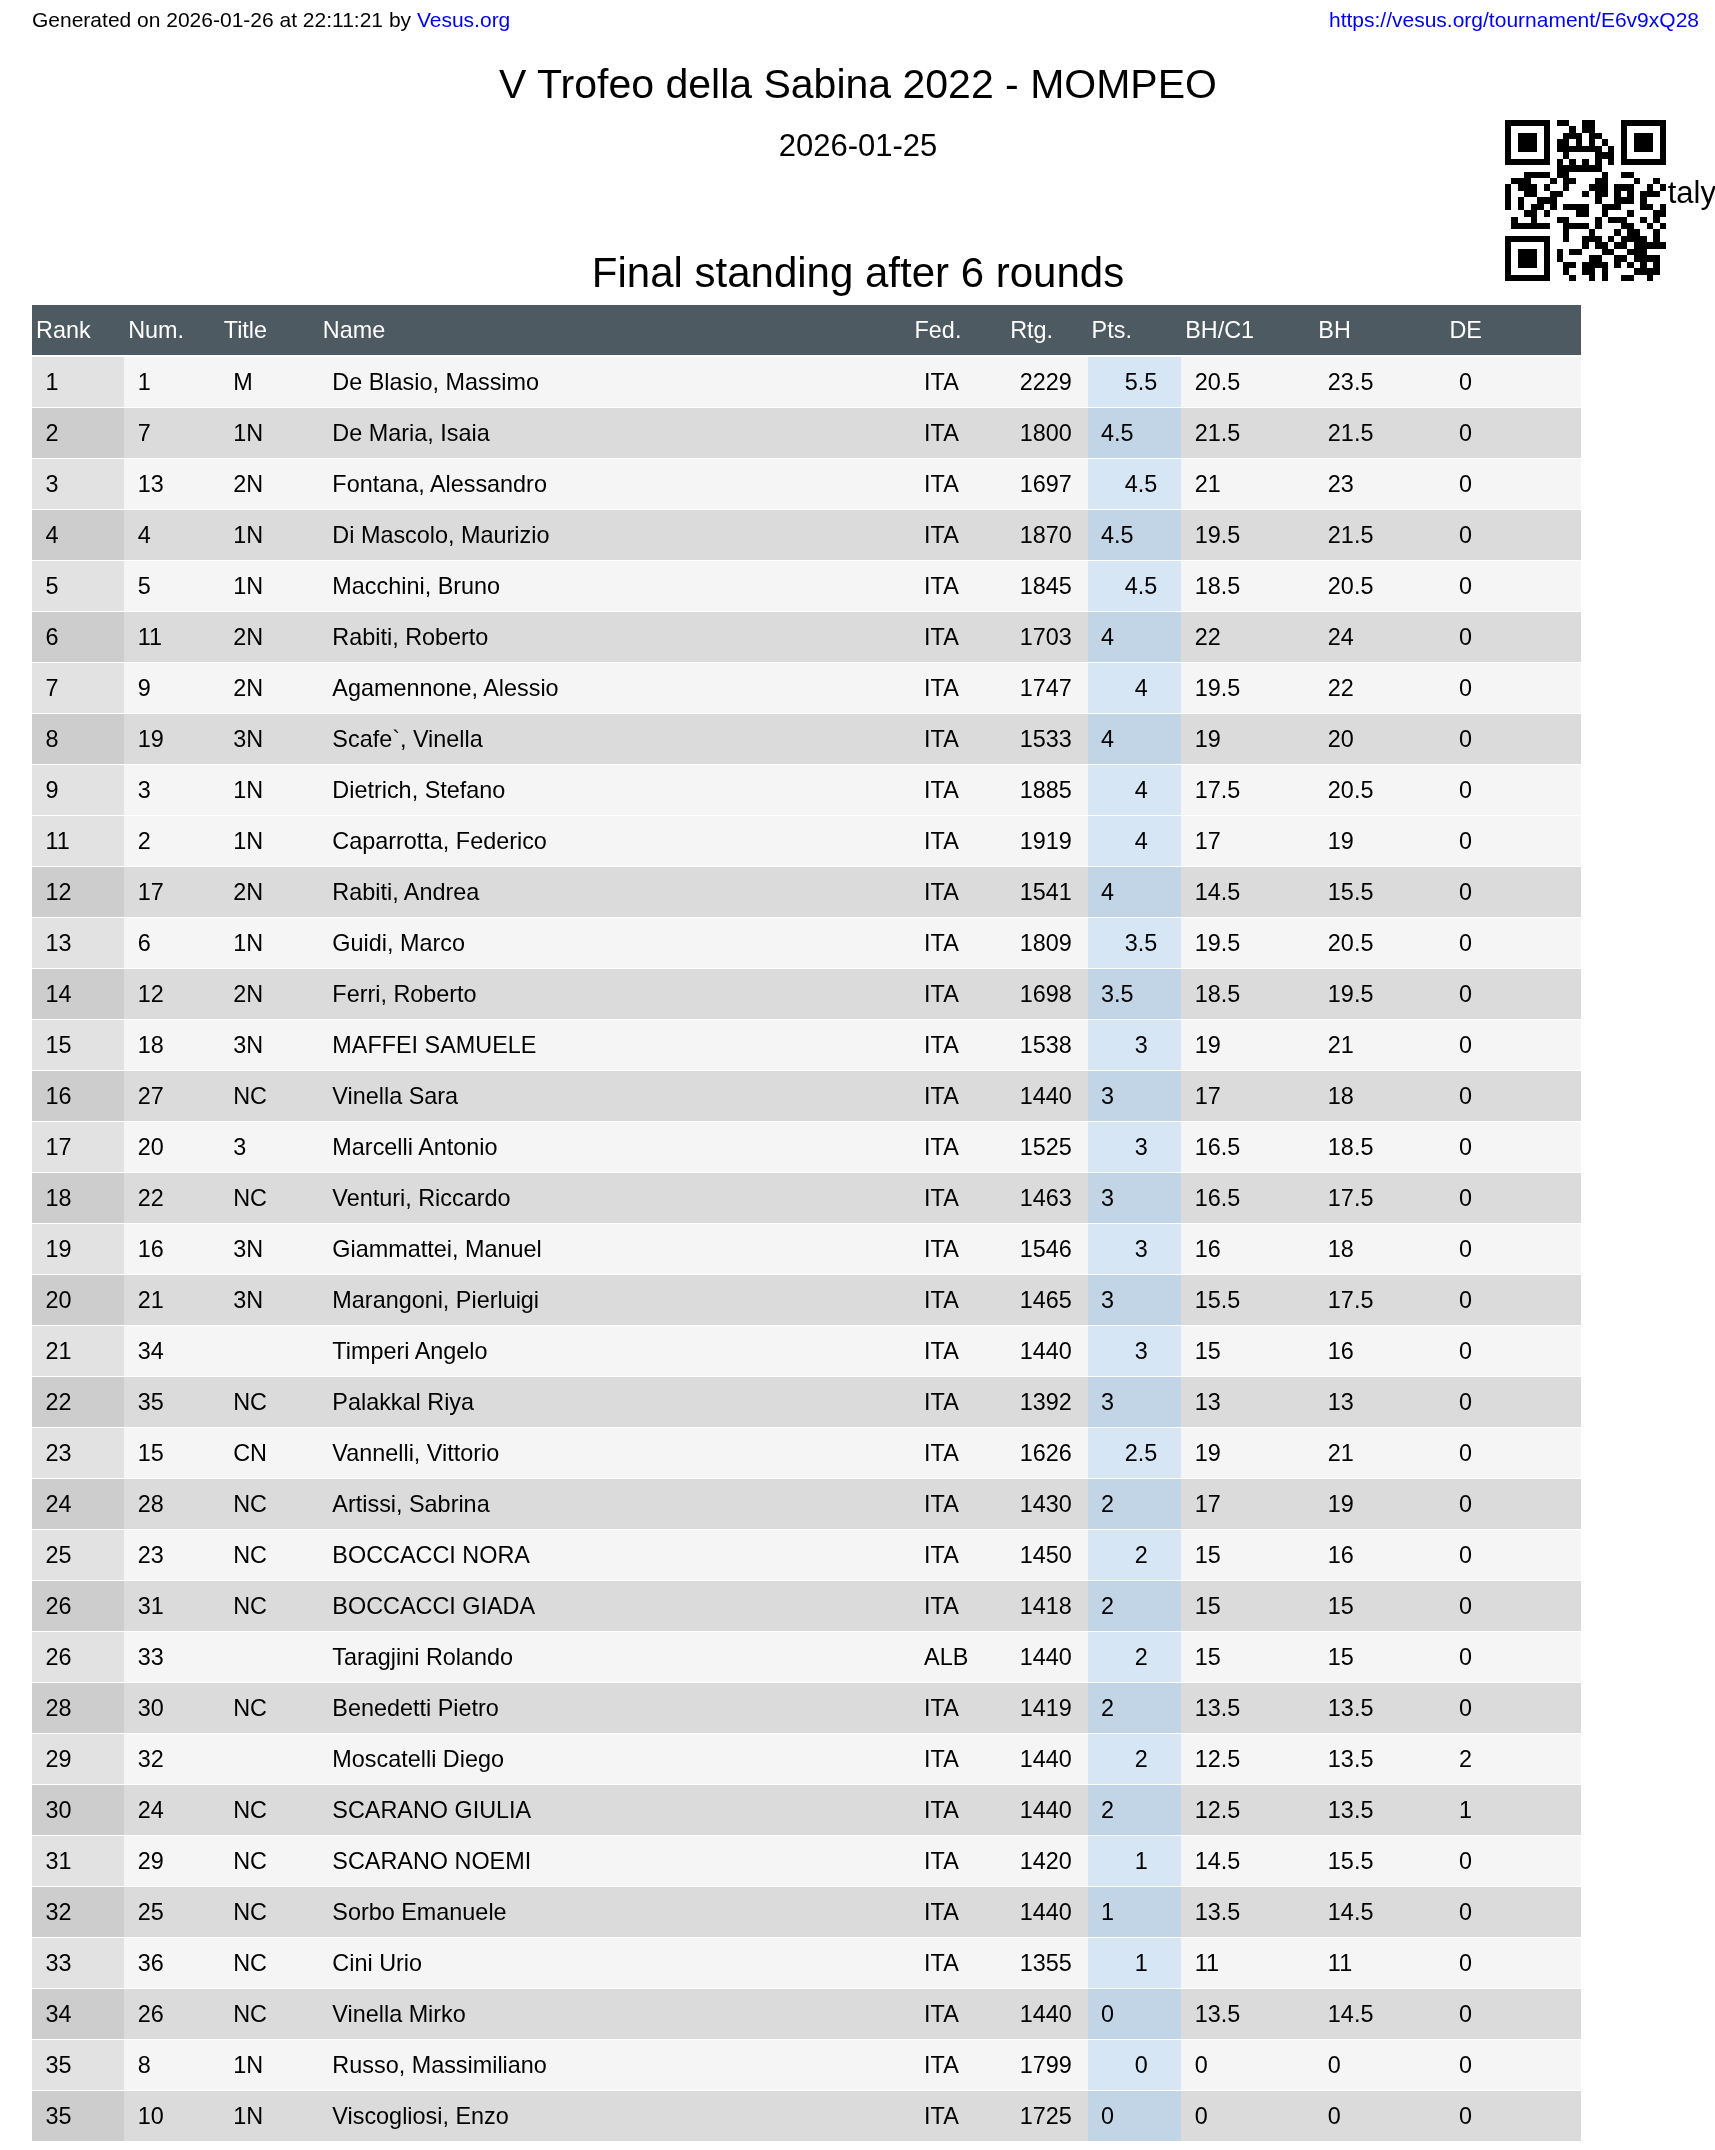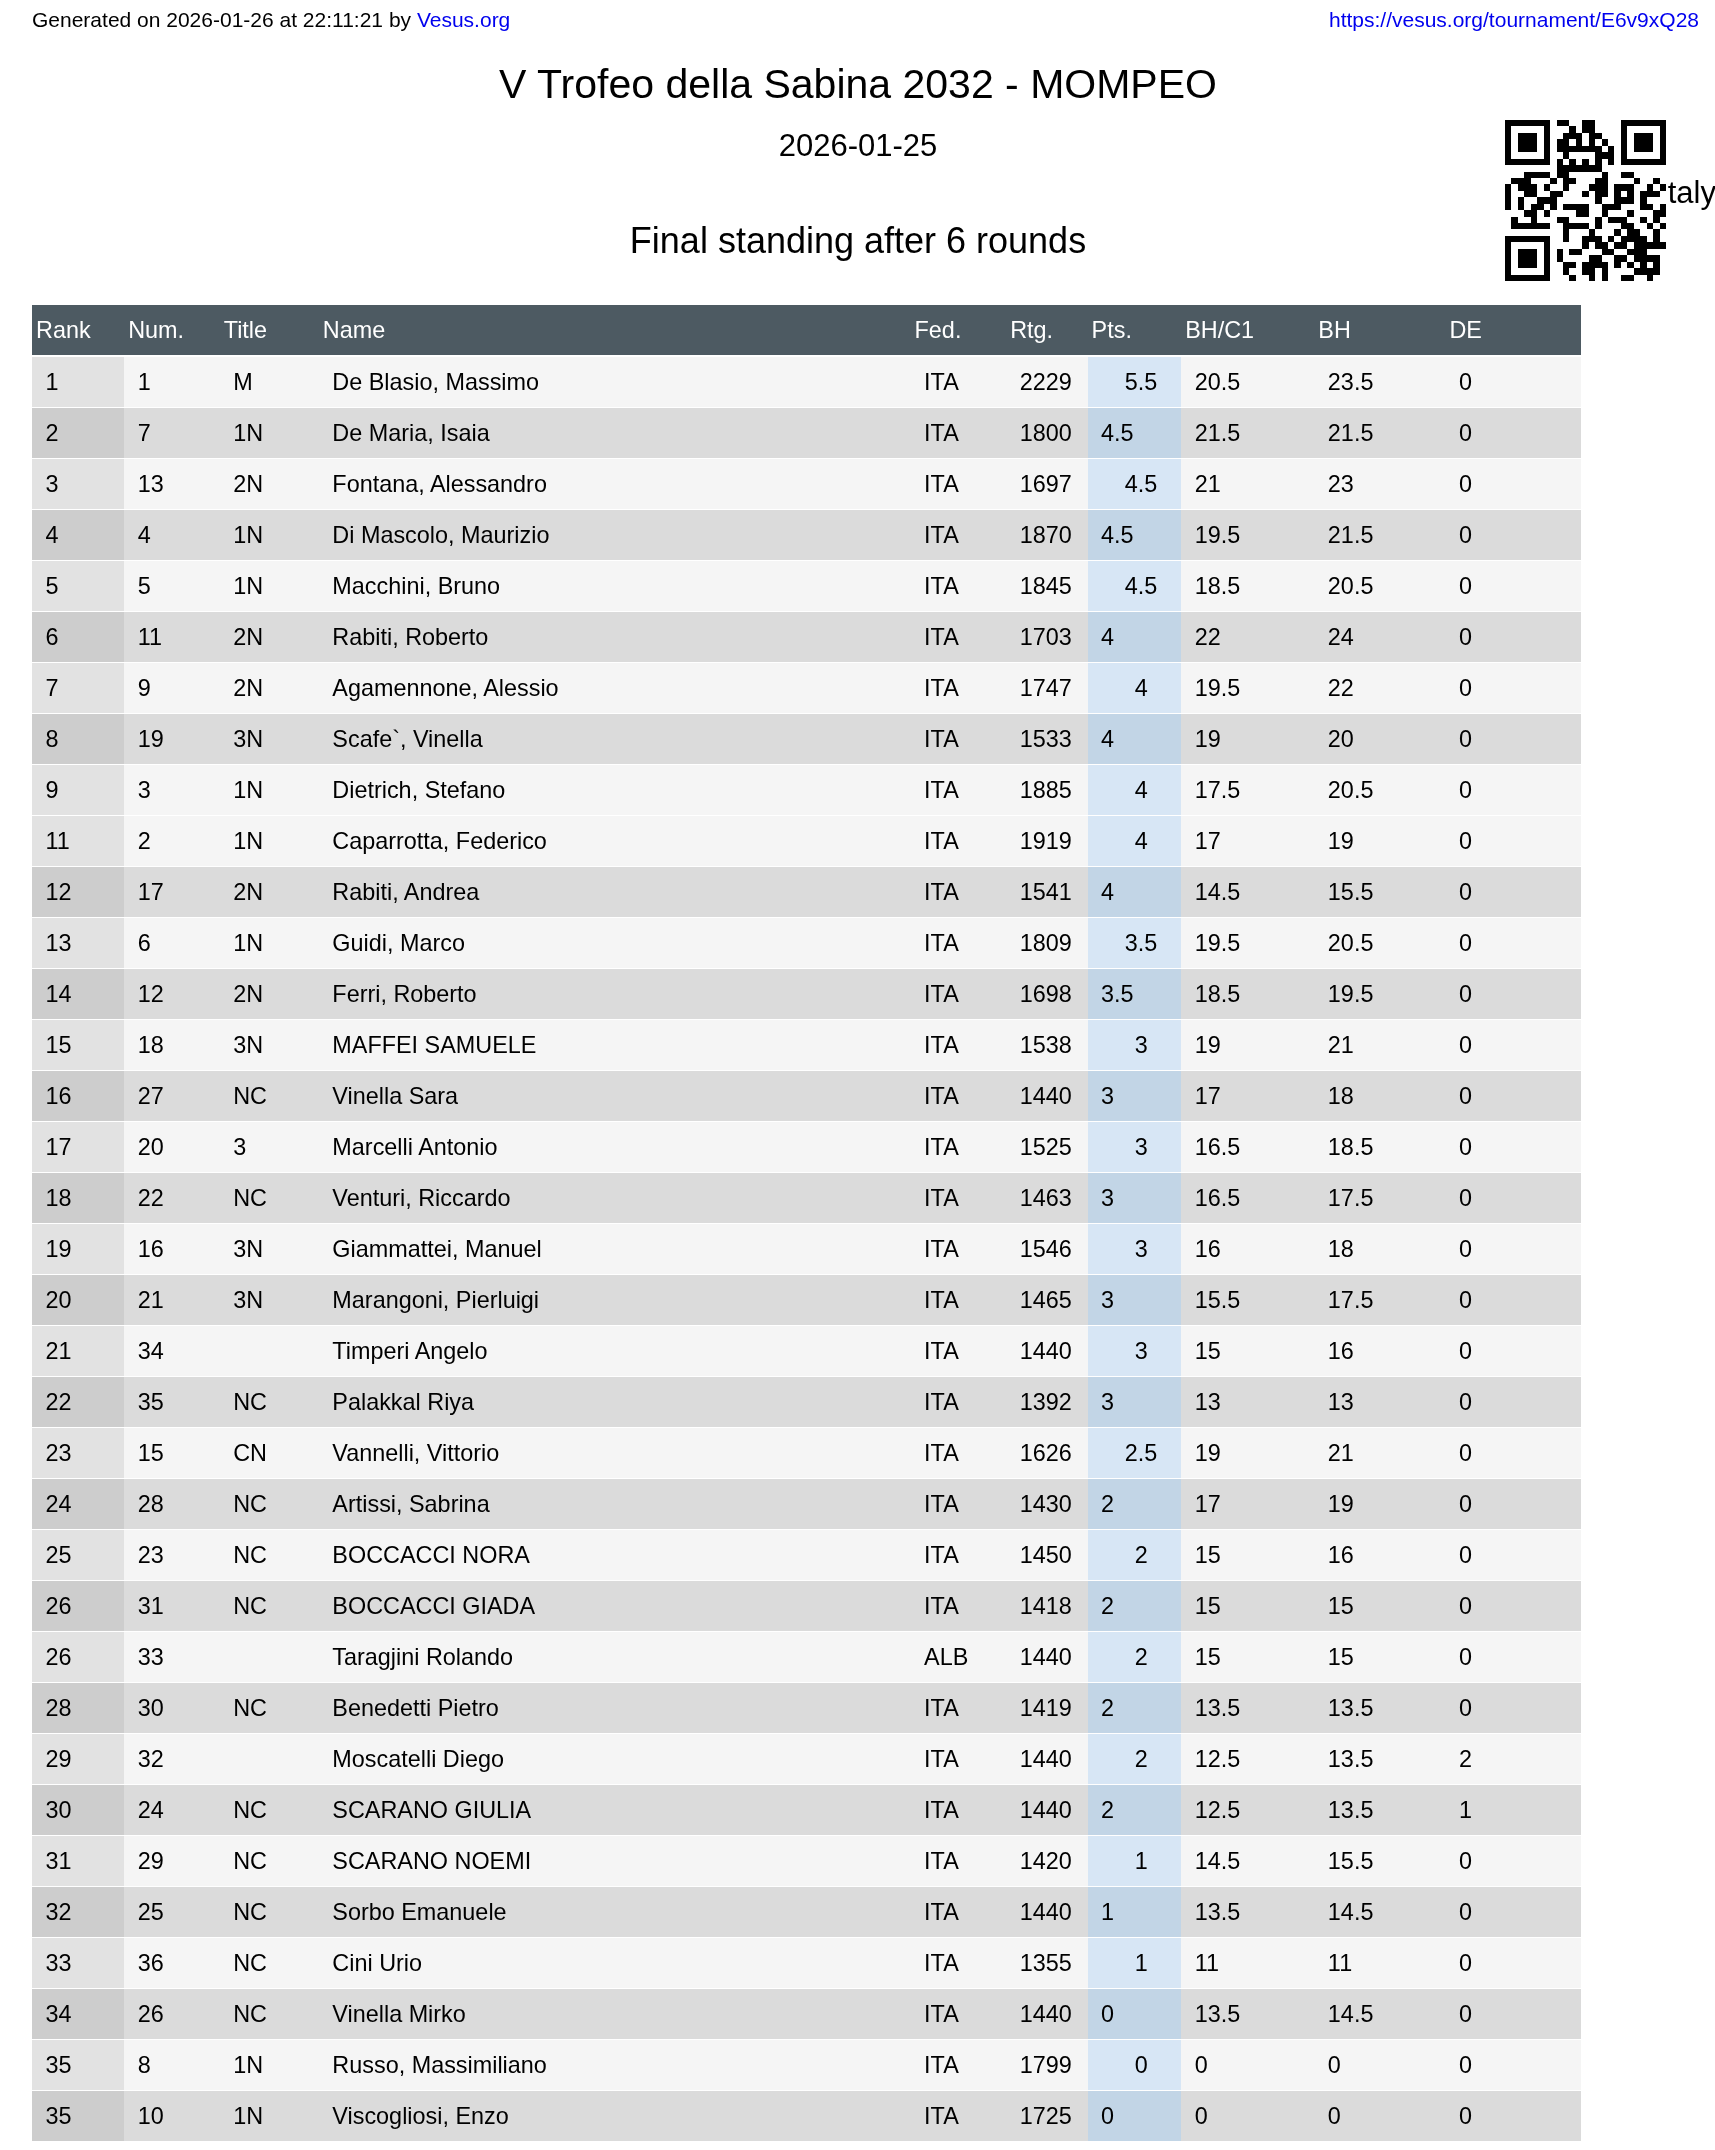--- a/index.html
+++ b/index.html
@@ -20,21 +20,21 @@
   .topline{
     position:absolute;top:5.7px;left:32px;right:17px;
     font-size:21px;line-height:28px;
     display:flex;justify-content:space-between;align-items:flex-end;
   }
   a.link{color:var(--link);text-decoration:none;cursor:pointer;}
   .titleblock{position:absolute;left:0;width:100%;text-align:center;}
   .main-title{top:62px;font-size:41px;line-height:45px;}
   .sub-date{top:128px;font-size:31px;line-height:35px;}
   .sub-loc{top:175px;font-size:31px;line-height:35px;text-align:right;}
-  .standing-heading{top:222px;font-size:36px;line-height:38px;}
+  .standing-heading{top:254px;font-size:42px;line-height:38px;}
   #qr{position:absolute;left:1504px;top:120px;width:163px;height:161px;}
   table.standings{
     position:absolute;left:32px;top:305px;width:1549px;
     border-collapse:collapse;table-layout:fixed;
     font-size:23.4px;
   }
   table.standings th{
     background:var(--header-bg);color:#ffffff;font-weight:400;
     height:50px;text-align:left;padding:0 0 0 4px;
     border-bottom:2.1px solid #ffffff;white-space:nowrap;overflow:hidden;
@@ -53,21 +53,21 @@
 </head>
 <body>
 
 <div class="topline">
   <div>
     <span>Generated on 2026-01-26 at 22:11:21 by </span><a class="link">Vesus.org</a>
   </div>
   <a class="link">https://vesus.org/tournament/E6v9xQ28</a>
 </div>
 
-<div class="titleblock main-title">V Trofeo della Sabina 2032 - MOMPEO</div>
+<div class="titleblock main-title">V Trofeo della Sabina 2022 - MOMPEO</div>
 <div class="titleblock sub-date">2026-01-25</div>
 <div class="titleblock sub-loc">Mompeo - Italy</div>
 <div class="titleblock standing-heading">Final standing after 6 rounds</div>
 
 <svg id="qr" viewBox="0 0 25 25" shape-rendering="crispEdges" xmlns="http://www.w3.org/2000/svg">
     <rect x="0" y="0" width="25" height="25" fill="#ffffff"></rect>
     <rect x="8" y="0" width="1" height="1" fill="#000"></rect>
     <rect x="9" y="0" width="1" height="1" fill="#000"></rect>
     <rect x="12" y="0" width="1" height="1" fill="#000"></rect>
     <rect x="13" y="0" width="1" height="1" fill="#000"></rect>

